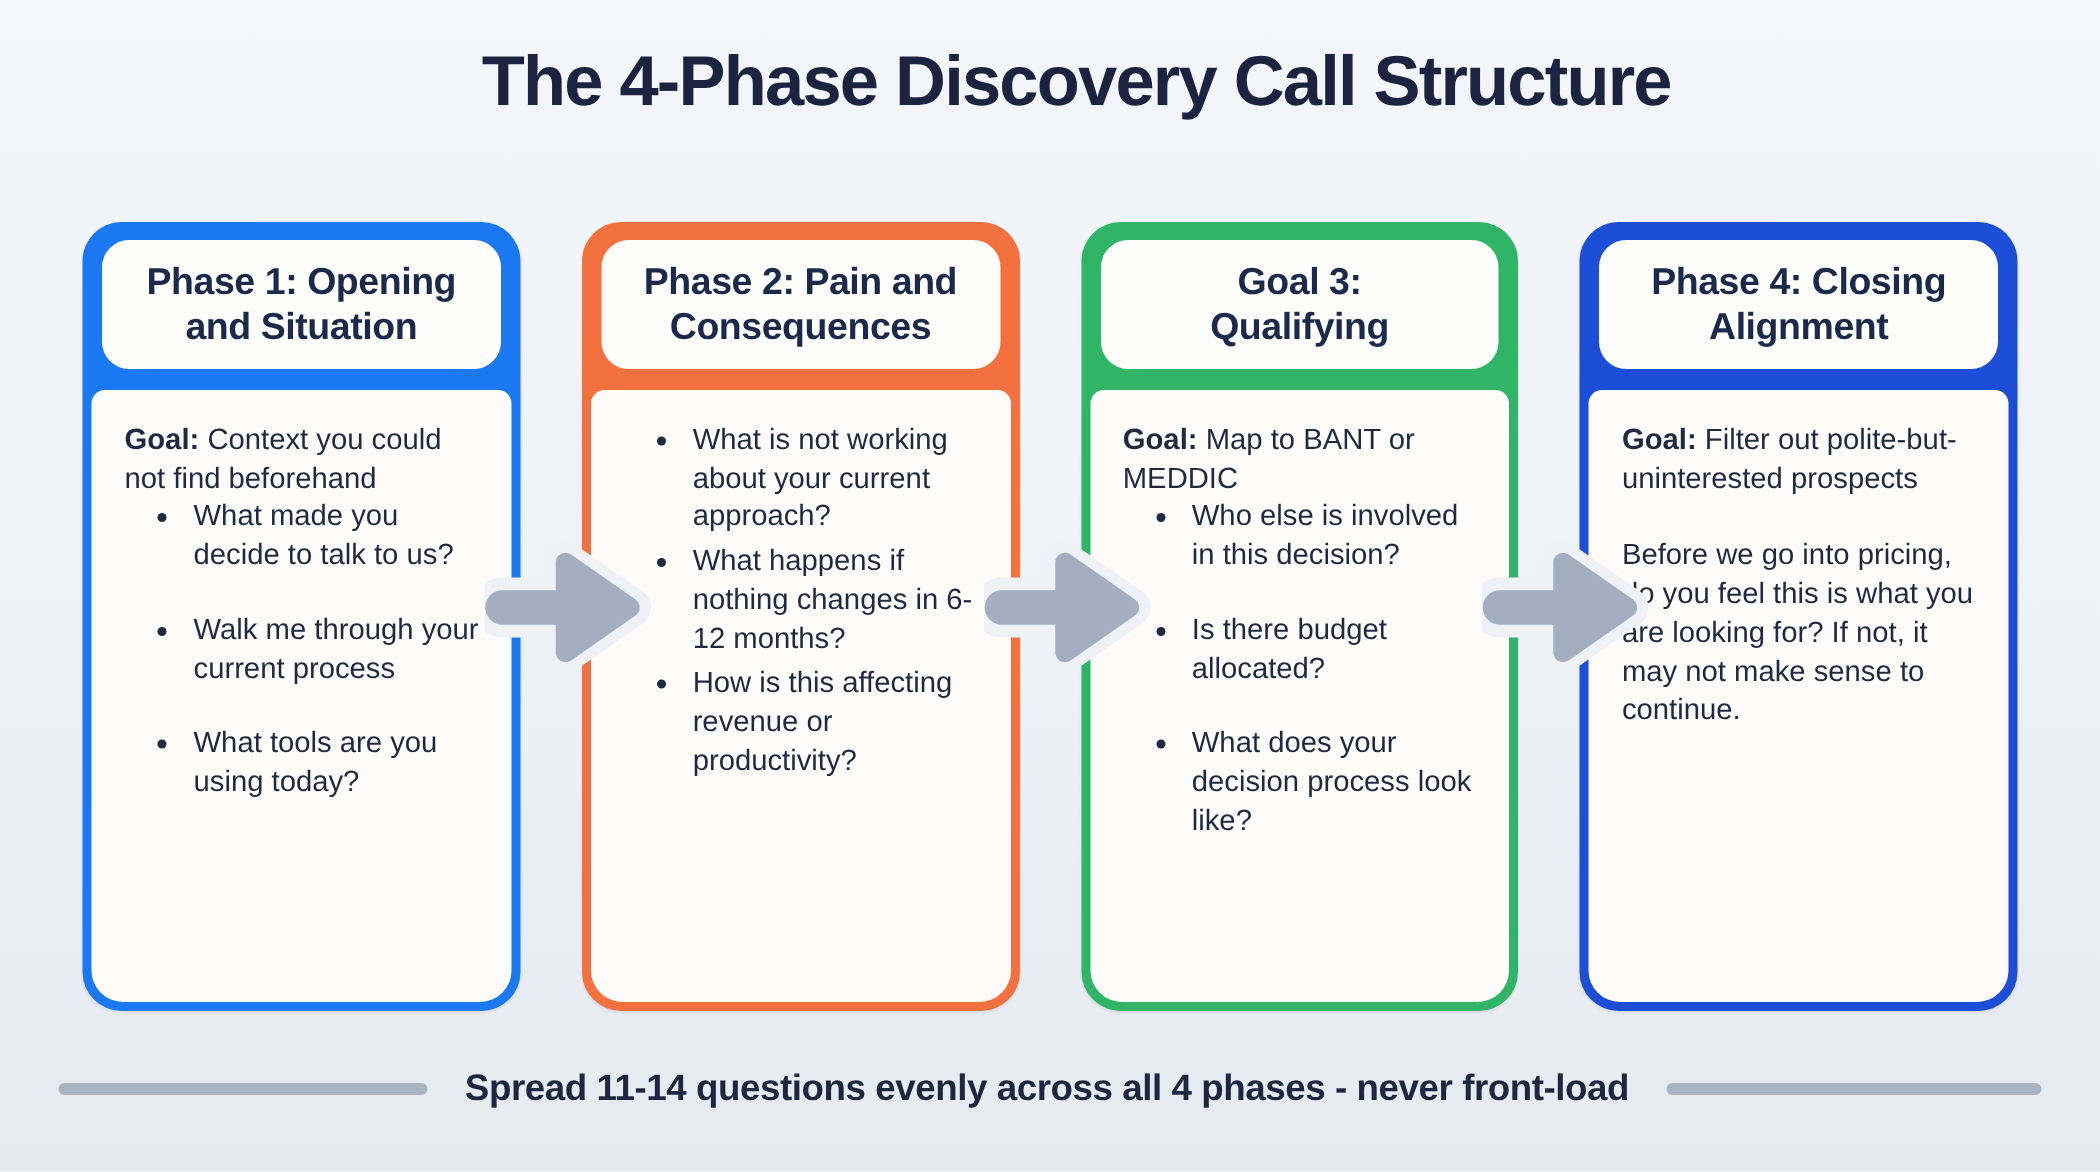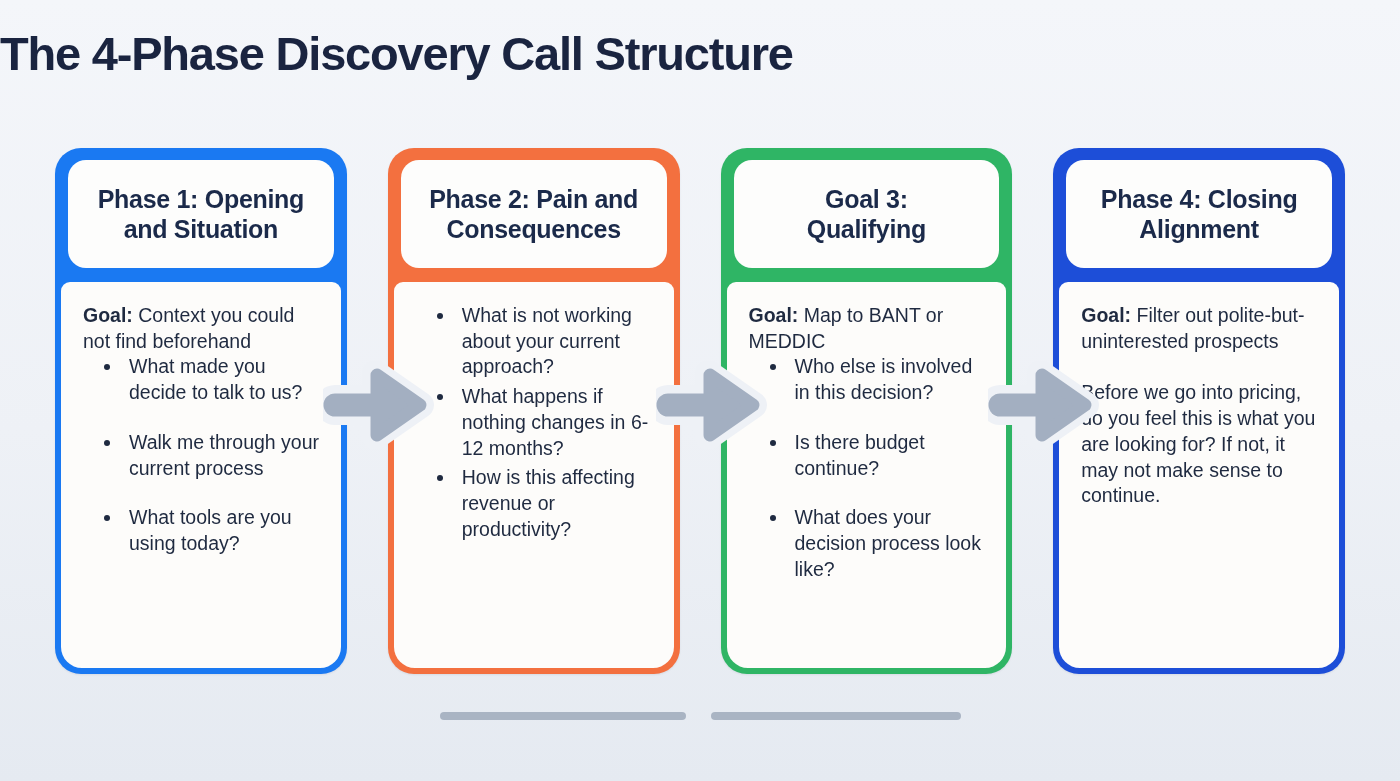--- a/index.html
+++ b/index.html
@@ -5,38 +5,40 @@
   * { margin: 0; padding: 0; box-sizing: border-box; }
   html,body { width:1400px; height:781px; }
   body {
     font-family: "Liberation Sans", sans-serif;
     background: linear-gradient(180deg,#f4f6fa 0%,#eef1f6 55%,#e5eaf1 100%);
     position: relative;
     overflow: hidden;
   }
   .page-title {
     position: absolute; top: 26px; left: 0; width: 100%;
+    text-align: center;
     font-size: 47px; font-weight: 800; letter-spacing: -1.2px;
     color: #1a2440;
+    padding-left: 35px;
   }
   .cards-row {
     position: absolute; top: 148px; left: 55px; width: 1290px; height: 526px;
     display: flex; gap: 41px;
   }
   .phase-card {
     flex: 1 1 0;
     border-radius: 26px;
     display: flex; flex-direction: column;
     box-shadow: 0 1px 2px rgba(20,30,60,0.08);
   }
   .card-header { padding: 12px 13px 0 13px; }
   .phase-title-box {
     background: #fdfdfc;
     border-radius: 18px;
-    height: 108px;
+    height: 86px;
     display: flex; align-items: center; justify-content: center;
     text-align: center;
     font-size: 25px; line-height: 1.22; font-weight: 700;
     color: #1b2a4a; letter-spacing: -0.3px;
     white-space: pre-line;
     padding: 6px 10px;
   }
   .card-body {
     flex: 1;
     margin: 14px 6px 6px 6px;
@@ -110,21 +112,21 @@
 
   <div class="phase-card" style="background-color: rgb(47, 181, 101);">
     <div class="card-header">
       <div class="phase-title-box">Goal 3:
 Qualifying</div>
     </div>
     <div class="card-body">
       <p class="goal-text"><strong>Goal:</strong> <span>Map to BANT or MEDDIC</span></p>
       <ul class="bullet-list list-loose">
         <li>Who else is involved in this decision?</li>
-        <li>Is there budget continue?</li>
+        <li>Is there budget allocated?</li>
         <li>What does your decision process look like?</li>
       </ul>
     </div>
   </div>
 
   <div class="phase-card" style="background-color: #1d4ed8;">
     <div class="card-header">
       <div class="phase-title-box">Phase 4: Closing
 Alignment</div>
     </div>
@@ -150,14 +152,15 @@
 </svg>
 <svg class="flow-arrow arrow-3" viewBox="0 0 112 88" style="color: rgb(163, 175, 193);">
   <path class="halo" d="M12 44 H56" stroke-width="40" stroke-linecap="round" fill="none"></path>
   <path class="halo" d="M52 12 L98 44 L52 76 Z" stroke-width="26" stroke-linejoin="round"></path>
   <path d="M12 44 H58" stroke="currentColor" stroke-width="23" stroke-linecap="round" fill="none"></path>
   <path d="M54 14 L97 44 L54 74 Z" fill="currentColor" stroke="currentColor" stroke-width="13" stroke-linejoin="round"></path>
 </svg>
 
 <div class="footer">
   <div class="footer-divider left" style="background-color: rgb(169, 180, 195);"></div>
+  <div class="footer-note">Spread 11-14 questions evenly across all 4 phases - never front-load</div>
   <div class="footer-divider right" style="background-color: rgb(169, 180, 195);"></div>
 </div>
 
 </body></html>

